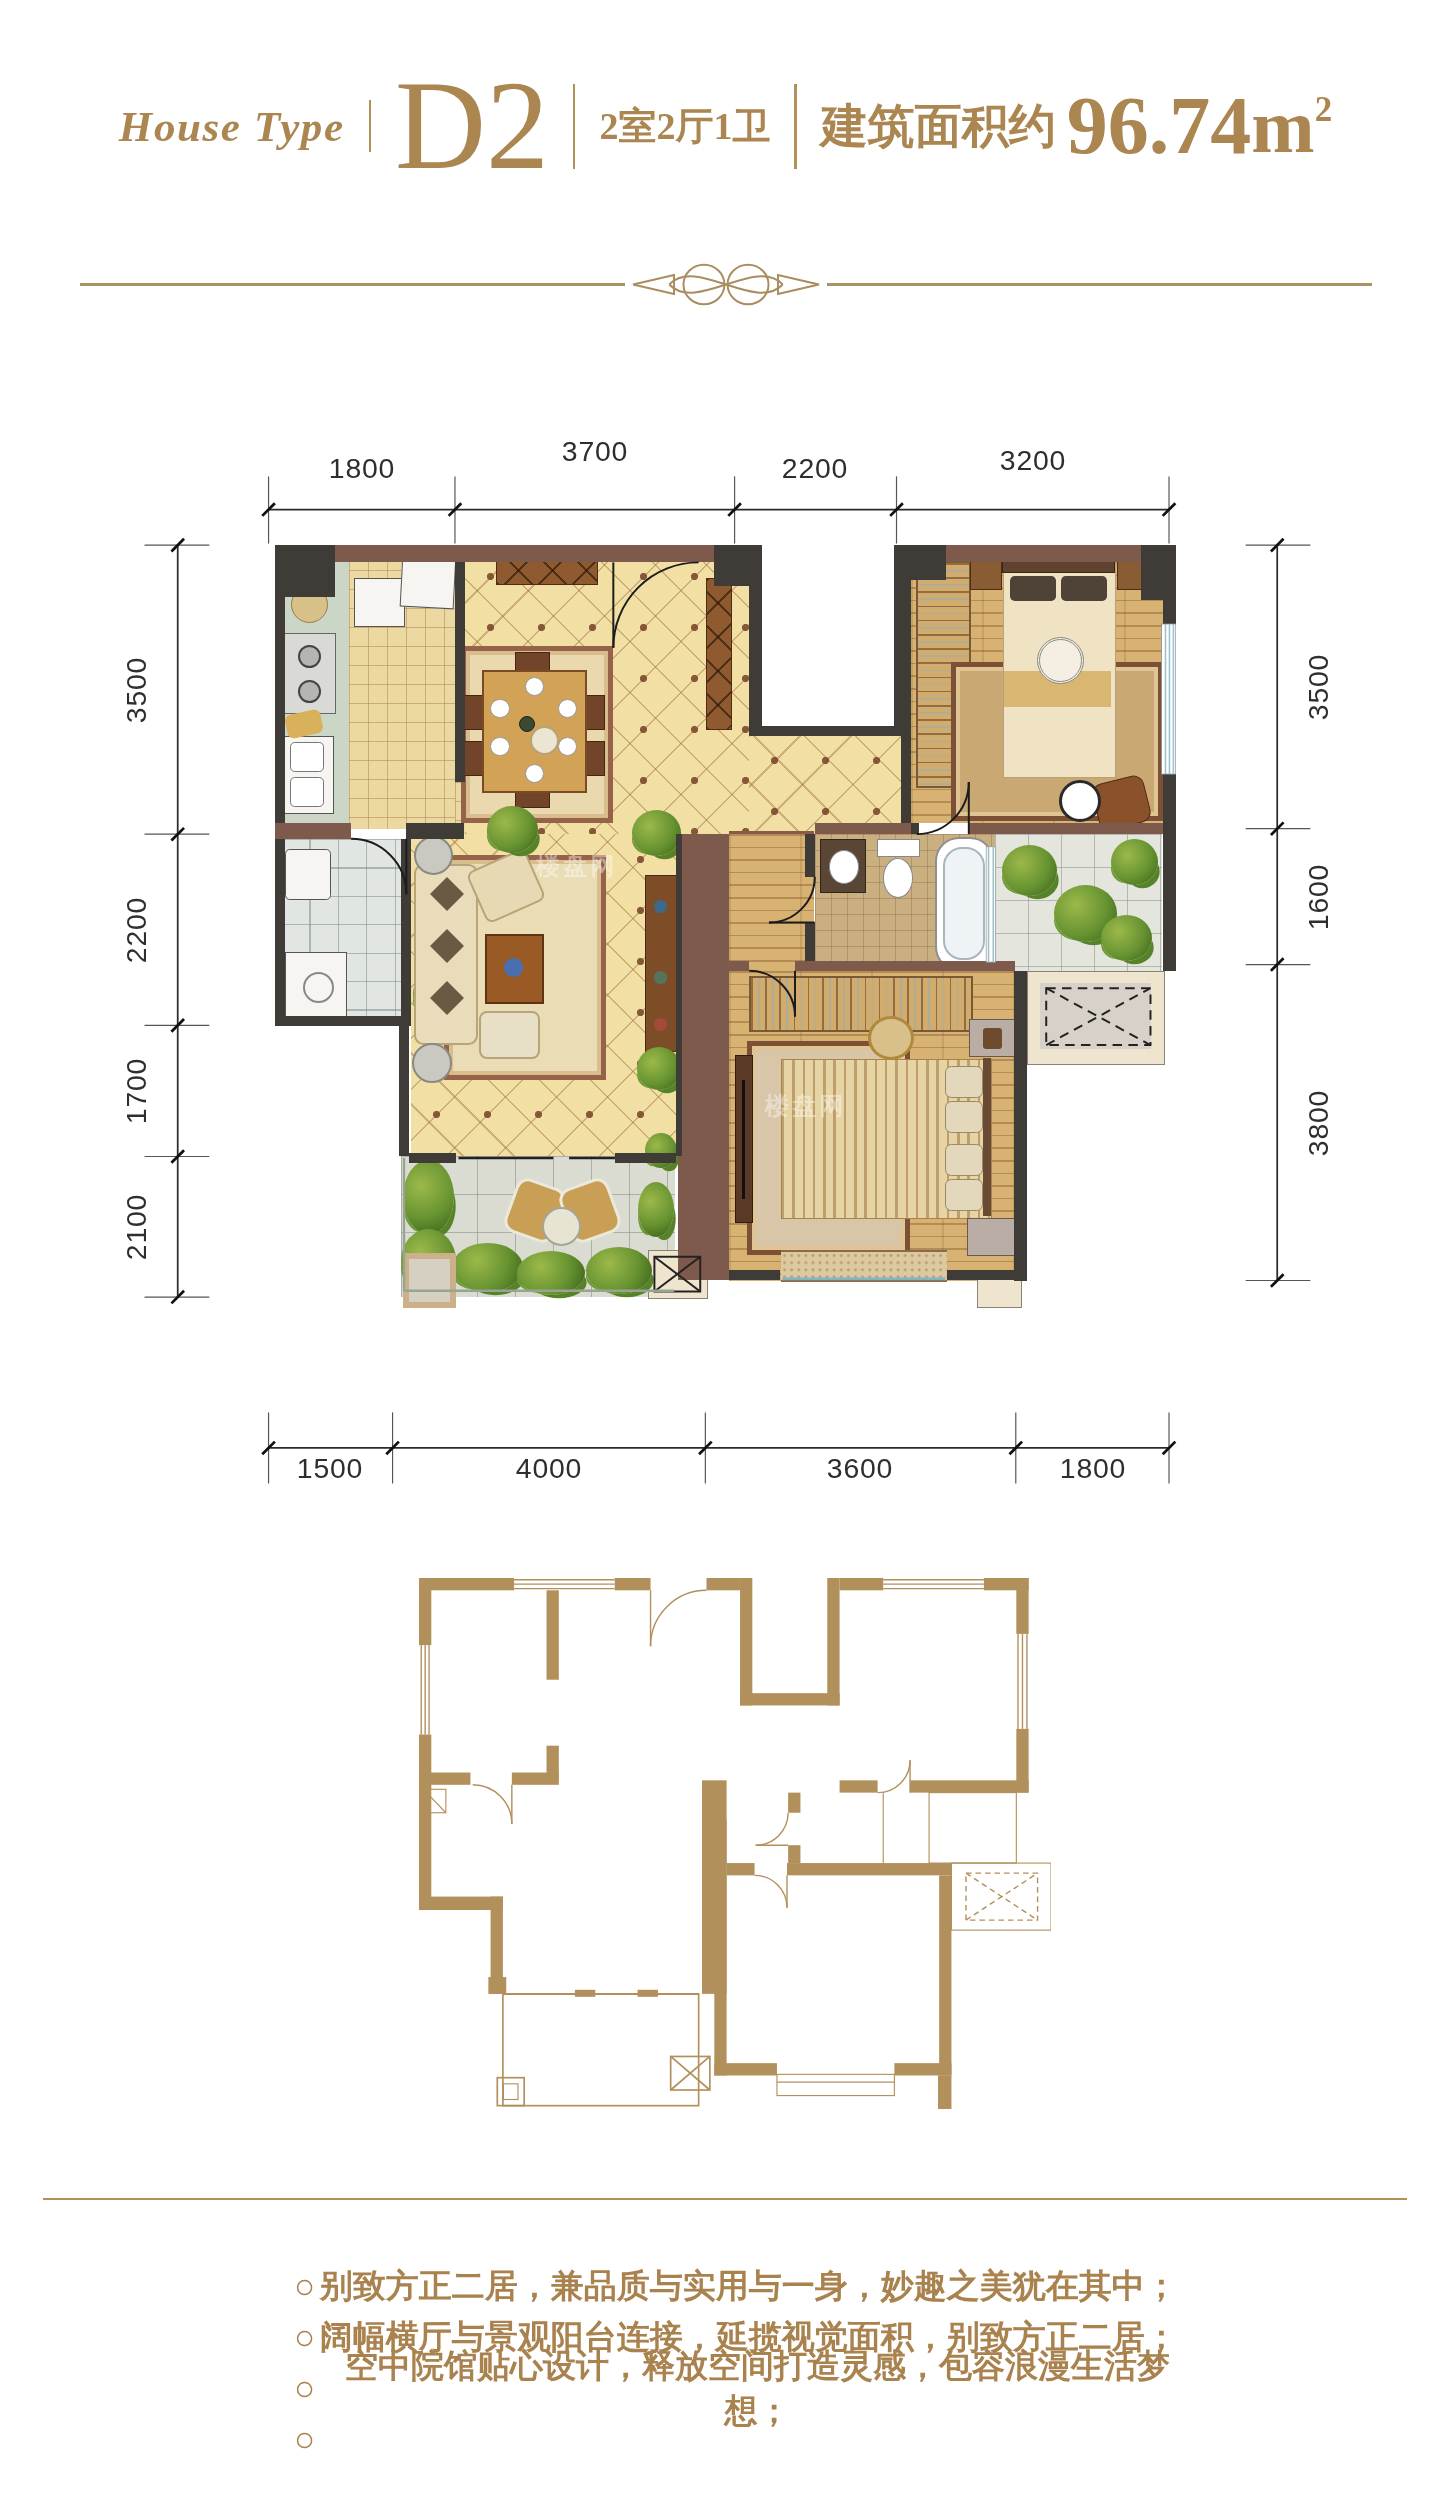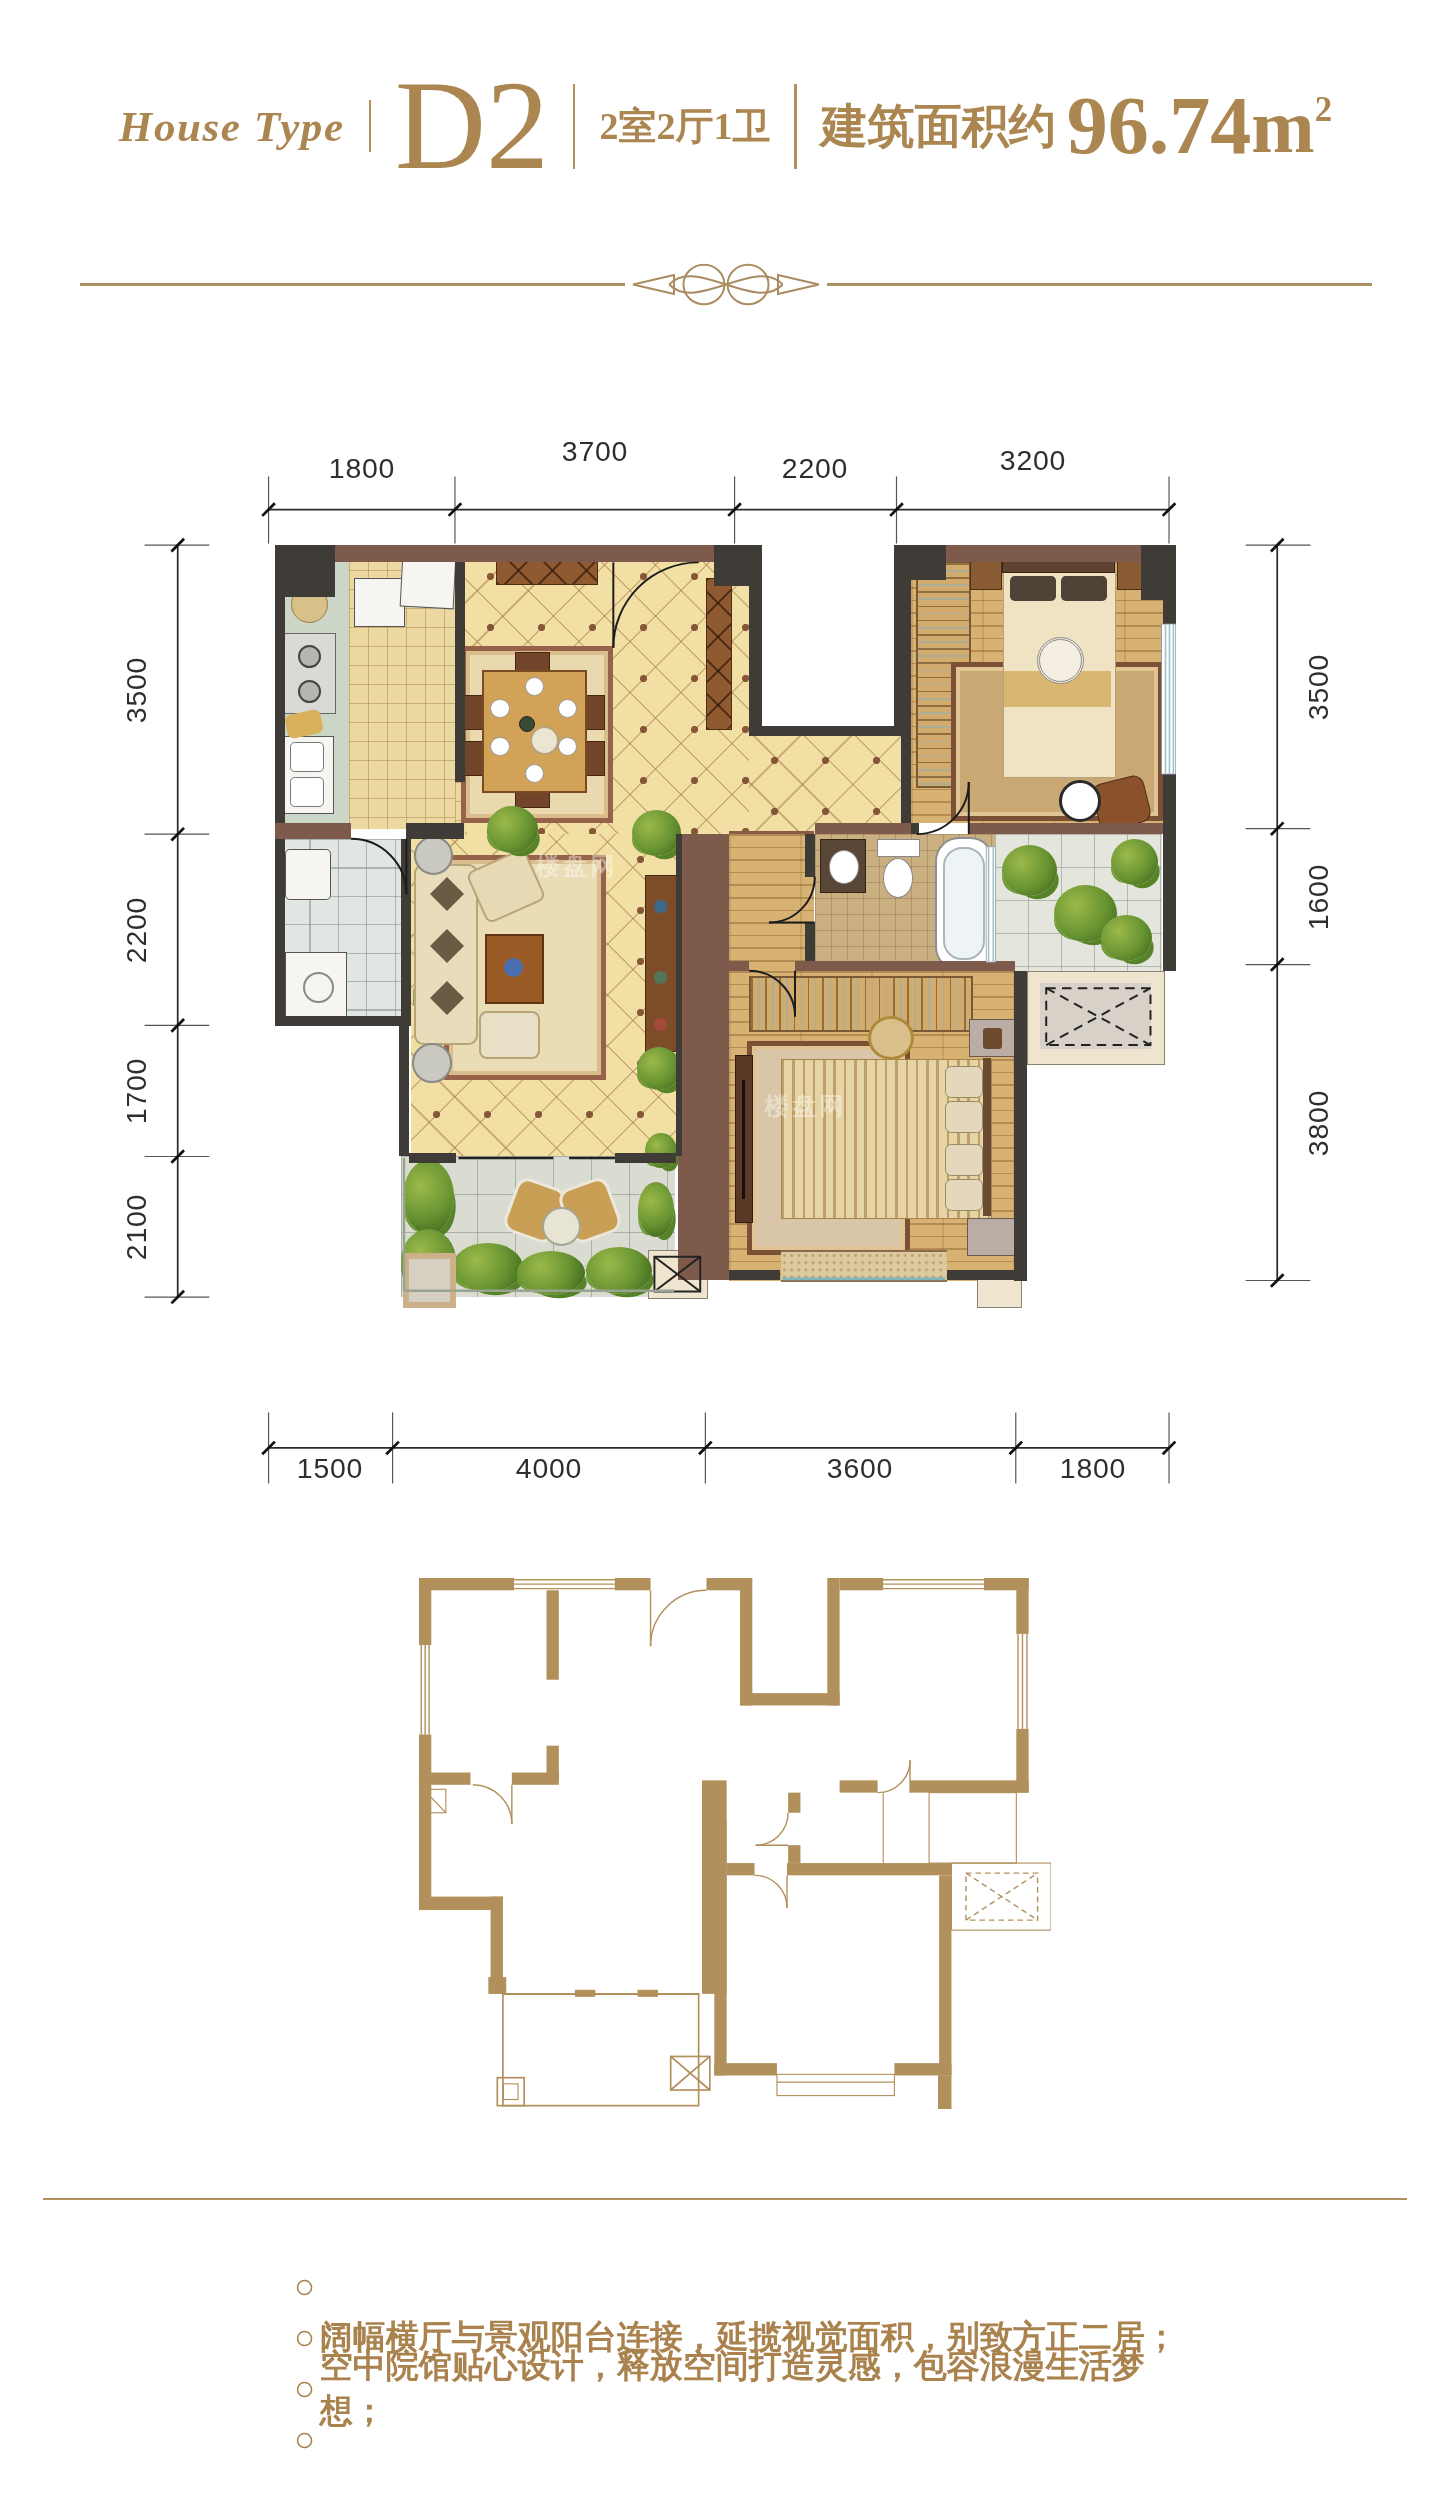--- a/index.html
+++ b/index.html
@@ -1,17 +1,17 @@
 <!DOCTYPE html>
 <html style="font-size:12.6px"><head>
 <meta charset="utf-8">
 <style>
   html,body{margin:0;padding:0;background:#fff;}
   .page{position:relative;width:1451px;height:2512px;background:#ffffff;overflow:hidden;
-        font-family:"Liberation Sans",sans-serif;}
+        font-family:"Liberation Sans",sans-serif;text-align:center;}
   
   .header{position:absolute;left:0;top:43px;width:1451px;height:166px;display:flex;
           align-items:center;justify-content:center;color:#ab8650;}
   .brand{font-family:"Liberation Serif",serif;font-style:italic;font-weight:700;font-size:43px;letter-spacing:1.6px;}
   .vsep{width:2.4px;background:#b29158;margin:0 24px;}
   .vsep-sm{height:52px;}
   .vsep-lg{height:85px;}
   .code{font-family:"Liberation Serif",serif;font-size:126px;font-weight:400;line-height:1;}
   .rooms{font-family:"Liberation Serif",serif;font-weight:700;font-size:38px;}
   .area{display:flex;align-items:center;}
@@ -488,20 +488,21 @@
         <path d="M600,532 A58,58 0 0 1 658,590"></path>
       <rect x="280" y="738" width="34" height="10" fill="#b2905c"></rect>
         <rect x="392" y="738" width="34" height="10" fill="#b2905c"></rect>
     </g>
   </svg>
 
   <div class="rule"></div>
   <div class="features">
     <div class="feat">
       <span class="bullet">○</span>
+      <span>别致方正二居，兼品质与实用与一身，妙趣之美犹在其中；</span>
     </div>
     <div class="feat">
       <span class="bullet">○</span>
       <span>阔幅横厅与景观阳台连接，延揽视觉面积，别致方正二居；</span>
     </div>
     <div class="feat">
       <span class="bullet">○</span>
       <span>空中院馆贴心设计，释放空间打造灵感，包容浪漫生活梦想；</span>
     </div>
     <div class="feat">

